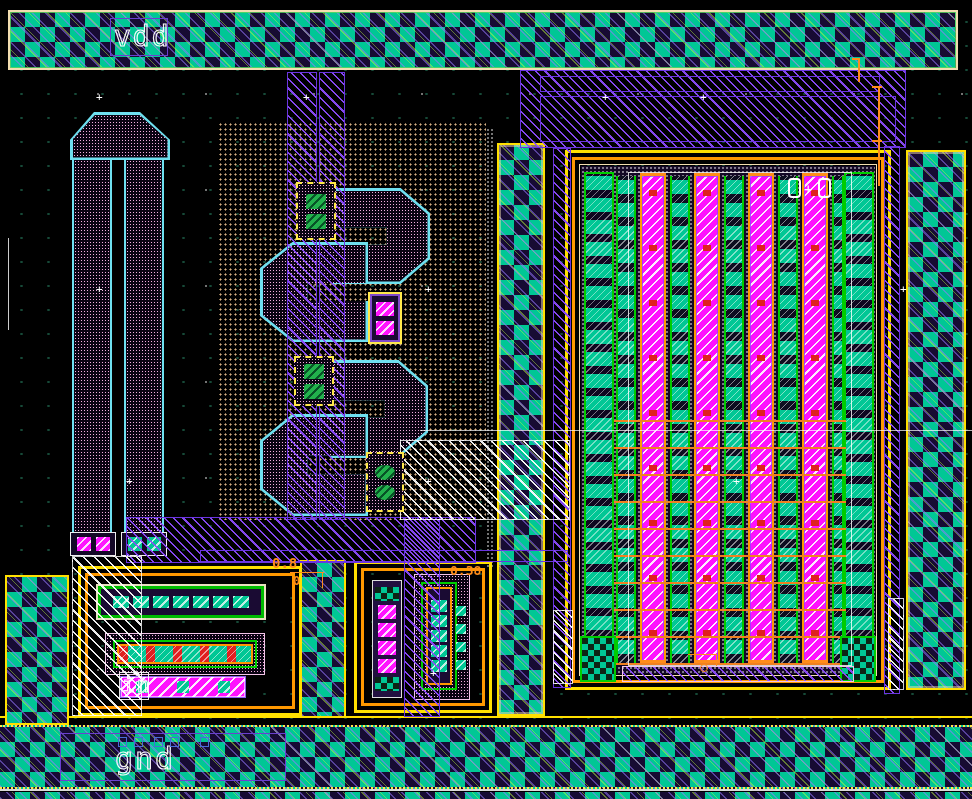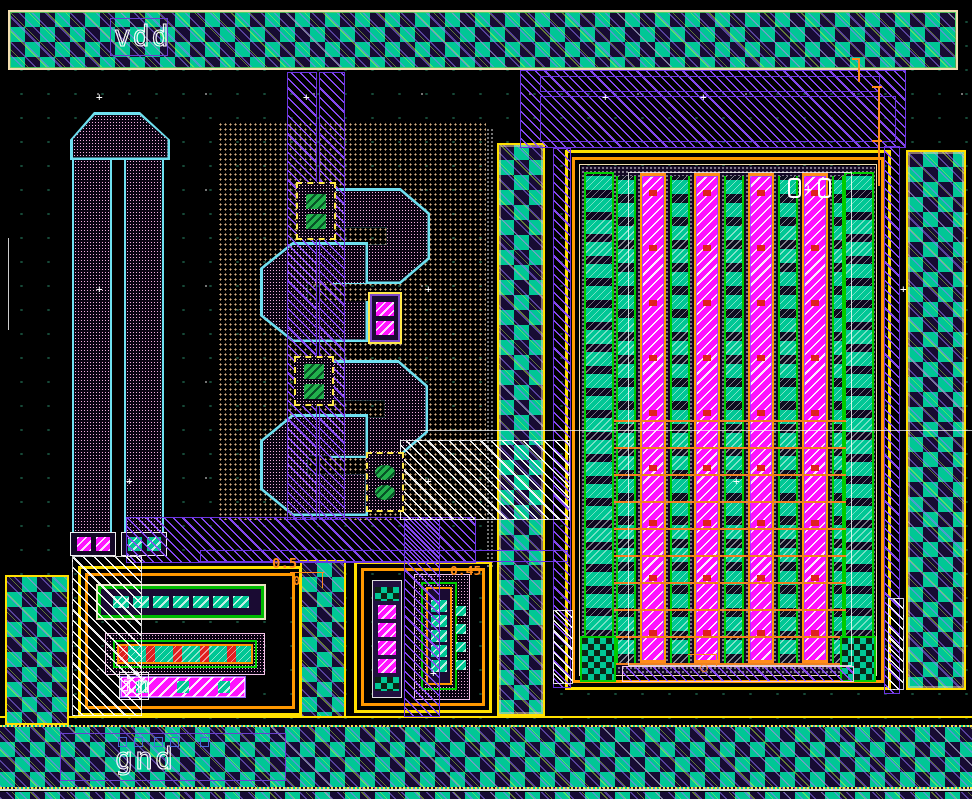--- a/index.html
+++ b/index.html
@@ -221,25 +221,25 @@
   <div class="ab hP" style="left:553px;top:148px;width:18px;height:540px;"></div>
   <div class="ab hP" style="left:884px;top:146px;width:16px;height:548px;"></div>
 
   <div class="ab hW" style="left:72px;top:556px;width:70px;height:160px;"></div>
   <div class="ab hW" style="left:400px;top:440px;width:170px;height:80px;"></div>
   <div class="ab hW" style="left:553px;top:610px;width:20px;height:74px;"></div>
   <div class="ab hW" style="left:888px;top:598px;width:16px;height:92px;"></div>
   <div class="ab" style="left:420px;top:430px;width:552px;height:1px;background:rgba(255,255,255,.7);"></div>
   <div class="ab" style="left:8px;top:238px;width:1px;height:92px;background:rgba(255,255,255,.8);"></div>
 
-  <span class="ab ann" style="left:272px;top:556px;">0.5</span>
+  <span class="ab ann" style="left:272px;top:556px;">0.8</span>
   <div class="ab oL" style="left:290px;top:572px;width:34px;height:1px;"></div>
   <div class="ab oL" style="left:322px;top:572px;width:1px;height:16px;"></div>
   <span class="ab ann" style="left:293px;top:575px;font-size:12px;">0</span>
-  <span class="ab ann" style="left:450px;top:564px;font-size:13px;">0.45</span>
+  <span class="ab ann" style="left:450px;top:564px;font-size:13px;">0.38</span>
   <div class="ab oL" style="left:858px;top:58px;width:2px;height:24px;"></div>
   <div class="ab oL" style="left:852px;top:58px;width:8px;height:2px;"></div>
   <div class="ab oL" style="left:878px;top:86px;width:2px;height:100px;"></div>
   <div class="ab oL" style="left:872px;top:86px;width:10px;height:2px;"></div>
   <div class="ab oL" style="left:872px;top:140px;width:10px;height:2px;"></div>
   <div class="ab" style="left:688px;top:654px;width:28px;height:1px;background:#FF8C1A;"></div>
   <div class="ab" style="left:716px;top:654px;width:1px;height:12px;background:#FF8C1A;"></div>
   <div class="ab" style="left:700px;top:664px;width:8px;height:8px;border:1px solid #FF8C1A;border-radius:50%;"></div>
 
   <div class="ab" style="left:110px;top:18px;width:58px;height:38px;border:1px solid #6A3FD0;"></div>

